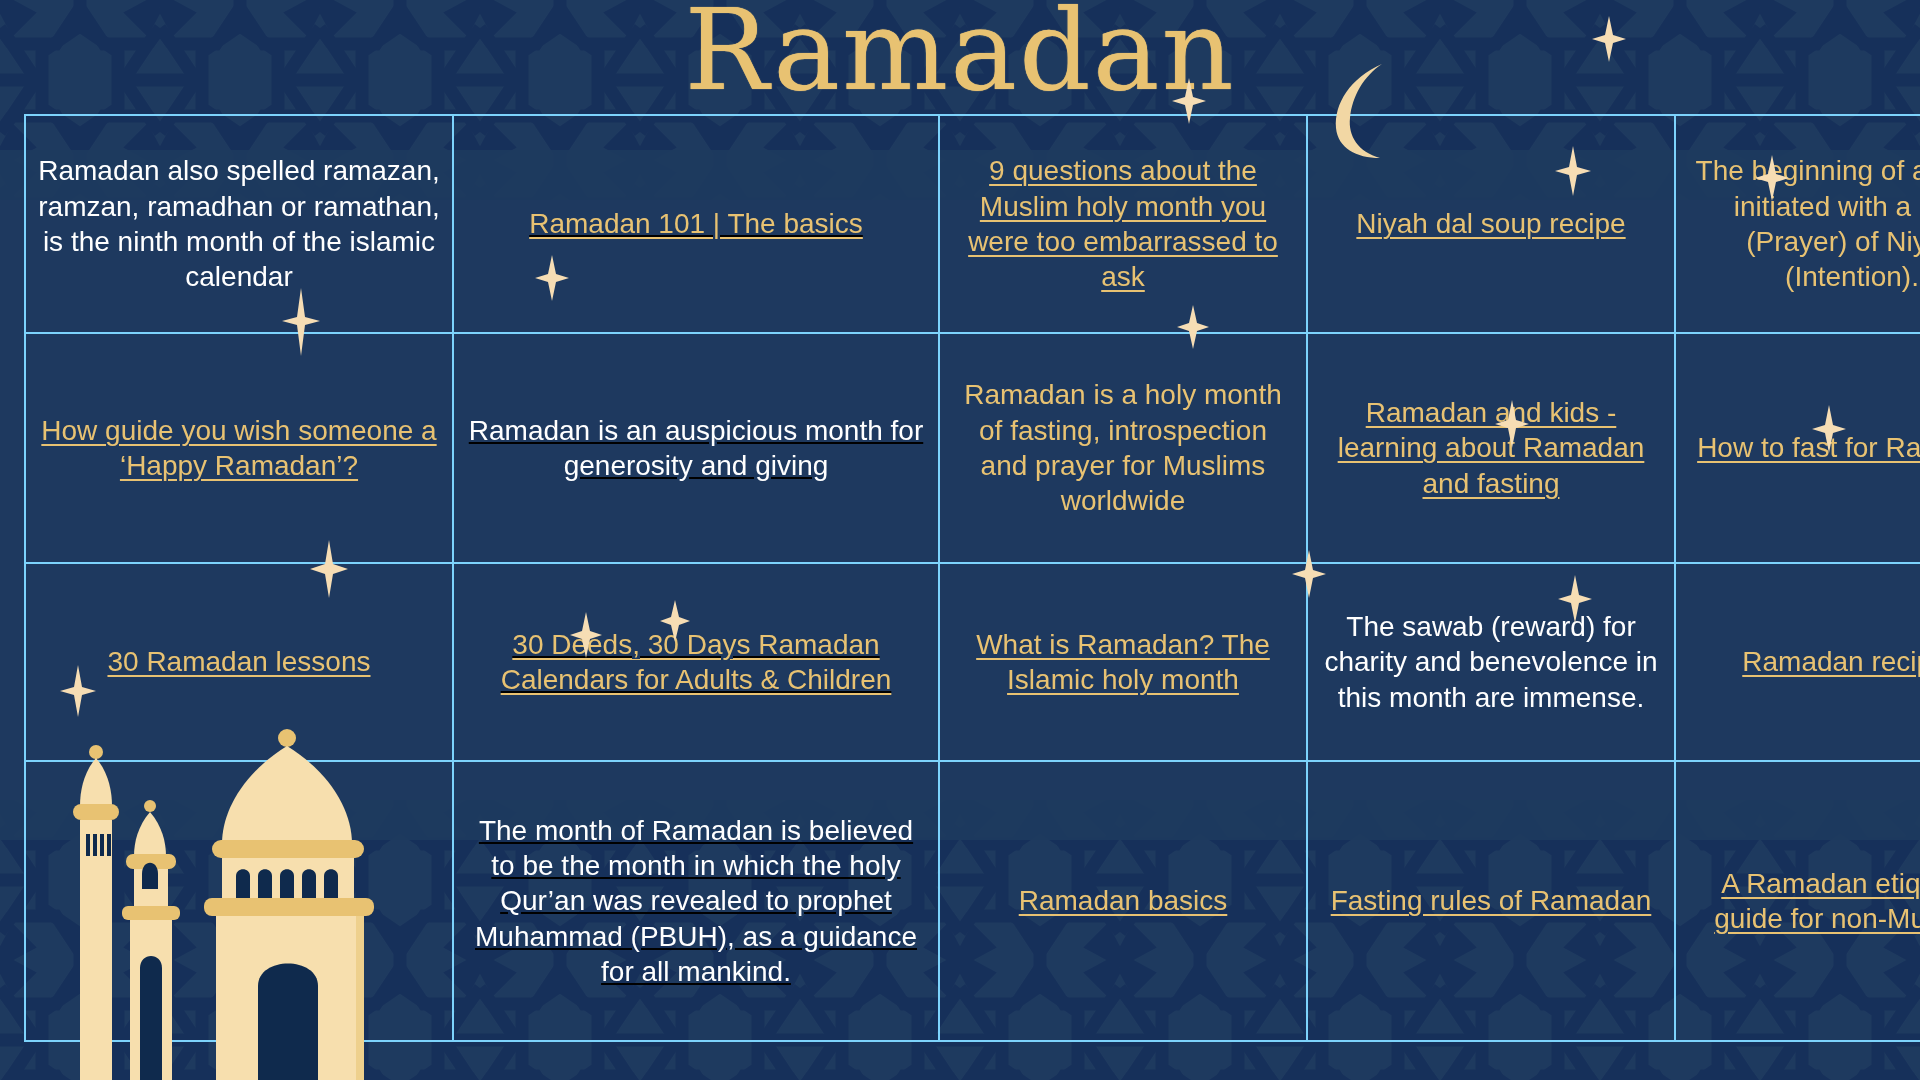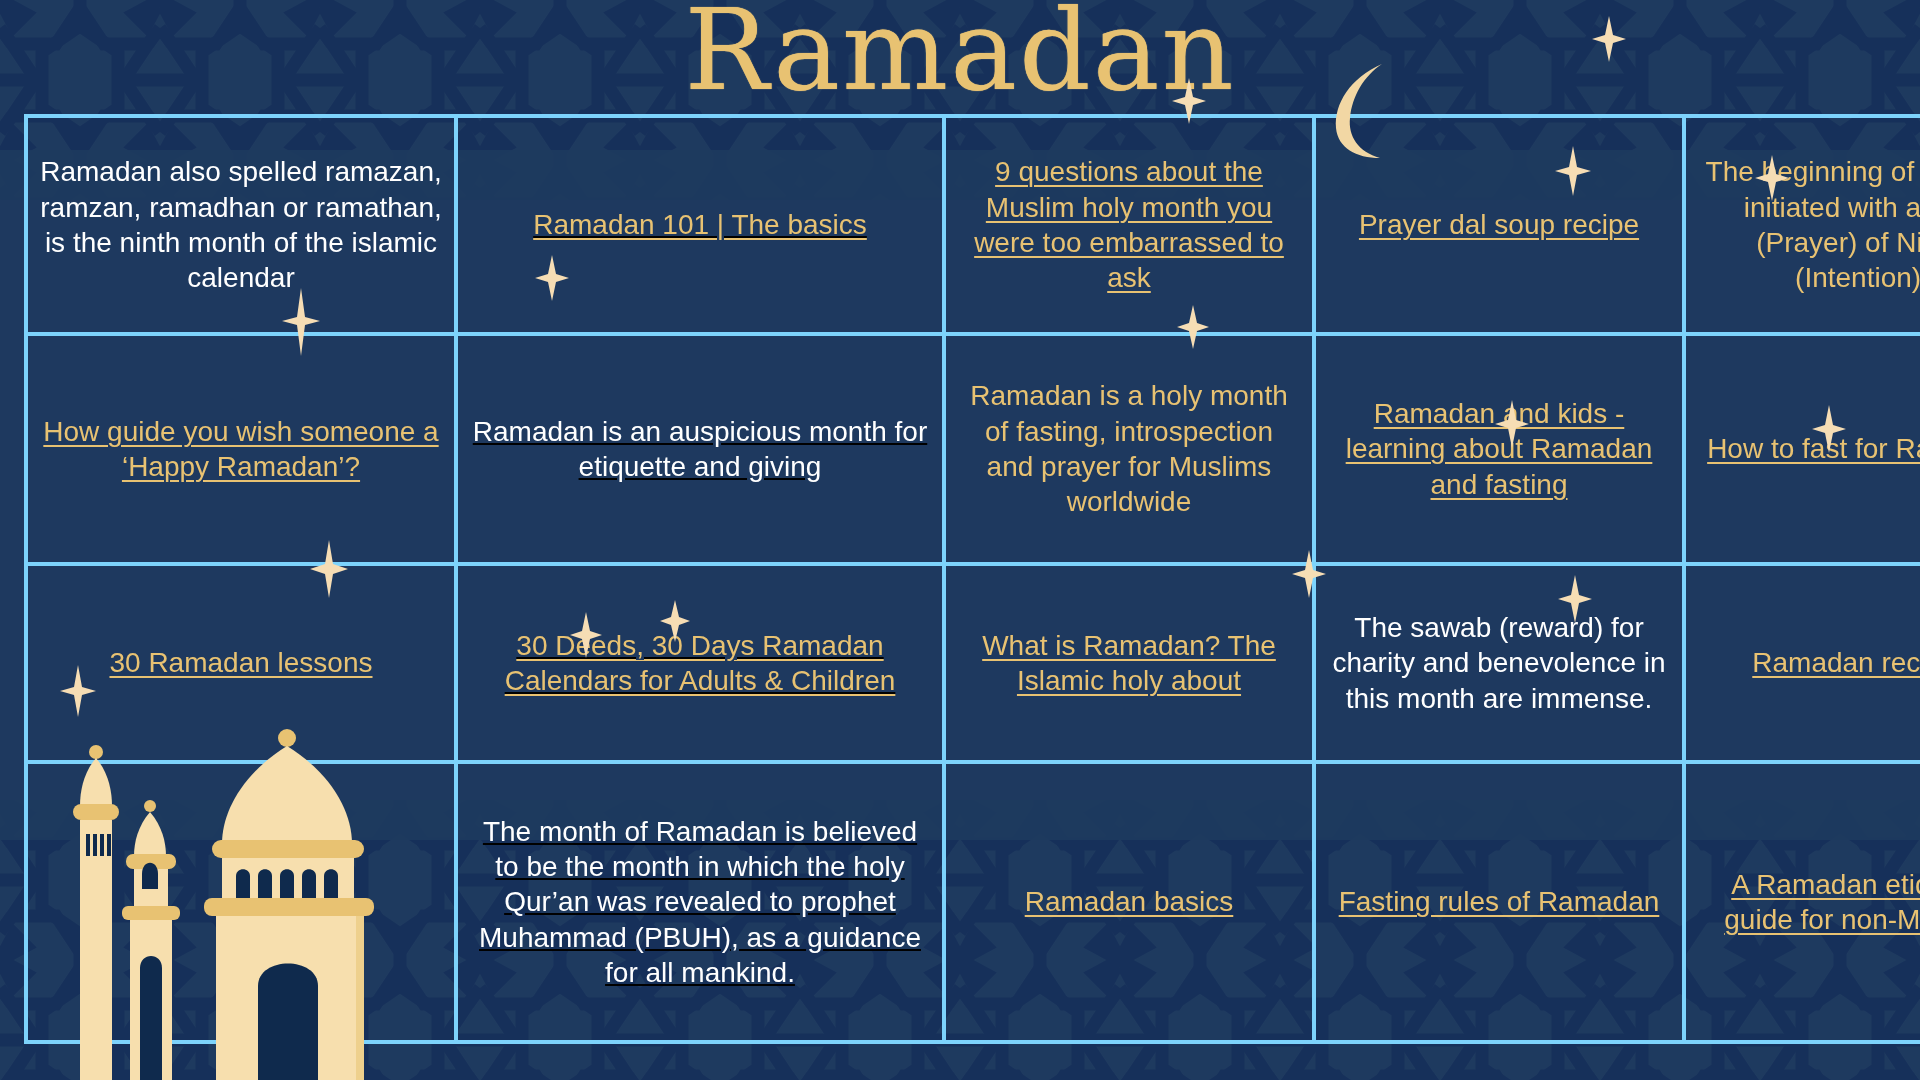--- a/index.html
+++ b/index.html
@@ -39,21 +39,21 @@
     left:24px;top:114px;
     width:1874px;height:926px;
     z-index:3;
   }
   table#grid{
     width:100%;height:100%;
     border-collapse:collapse;
     table-layout:fixed;
   }
   table#grid td{
-    border:4px solid #7dd3fc;
+    border:2px solid #7dd3fc;
     vertical-align:middle;
     text-align:center;
     padding:6px 12px;
     font-size:28px;
     line-height:1.26;
   }
   td.c1{width:402px;}
   td.c2{width:460px;text-decoration:underline;}
   td.c3{width:342px;}
   td.c4{width:342px;}
@@ -214,52 +214,52 @@
       <td class="c1">
             <span class="cell-inner txt-white">Ramadan also spelled ramazan, ramzan, ramadhan or ramathan, is the ninth month of the islamic calendar</span>
           </td>
       <td class="c2">
             <span class="cell-inner link">Ramadan 101 | The basics</span>
           </td>
       <td class="c3">
             <span class="cell-inner link">9 questions about the Muslim holy month you were too embarrassed to ask</span>
           </td>
       <td class="c4">
-            <span class="cell-inner link">Prayer dal soup recipe</span>
+            <span class="cell-inner link">Niyah dal soup recipe</span>
           </td>
       <td class="c5">
             <span class="cell-inner txt-gold">The beginning of a fast is initiated with a Dua (Prayer) of Niyah (Intention).</span>
           </td>
     </tr>
     <tr class="r2">
       <td class="c1">
             <span class="cell-inner link">How guide you wish someone a ‘Happy Ramadan’?</span>
           </td>
       <td class="c2">
-            <span class="cell-inner txt-white">Ramadan is an auspicious month for etiquette and giving</span>
+            <span class="cell-inner txt-white">Ramadan is an auspicious month for generosity and giving</span>
           </td>
       <td class="c3">
             <span class="cell-inner txt-gold">Ramadan is a holy month of fasting, introspection and prayer for Muslims worldwide</span>
           </td>
       <td class="c4">
             <span class="cell-inner link">Ramadan and kids - learning about Ramadan and fasting</span>
           </td>
       <td class="c5">
             <span class="cell-inner link">How to fast for Ramadan</span>
           </td>
     </tr>
     <tr class="r3">
       <td class="c1">
             <span class="cell-inner link">30 Ramadan lessons</span>
           </td>
       <td class="c2">
             <span class="cell-inner link">30 Deeds, 30 Days Ramadan Calendars for Adults &amp; Children</span>
           </td>
       <td class="c3">
-            <span class="cell-inner link">What is Ramadan? The Islamic holy about</span>
+            <span class="cell-inner link">What is Ramadan? The Islamic holy month</span>
           </td>
       <td class="c4">
             <span class="cell-inner txt-white">The sawab (reward) for charity and benevolence in this month are immense.</span>
           </td>
       <td class="c5">
             <span class="cell-inner link">Ramadan recipes</span>
           </td>
     </tr>
     <tr class="r4">
       <td class="c1">

